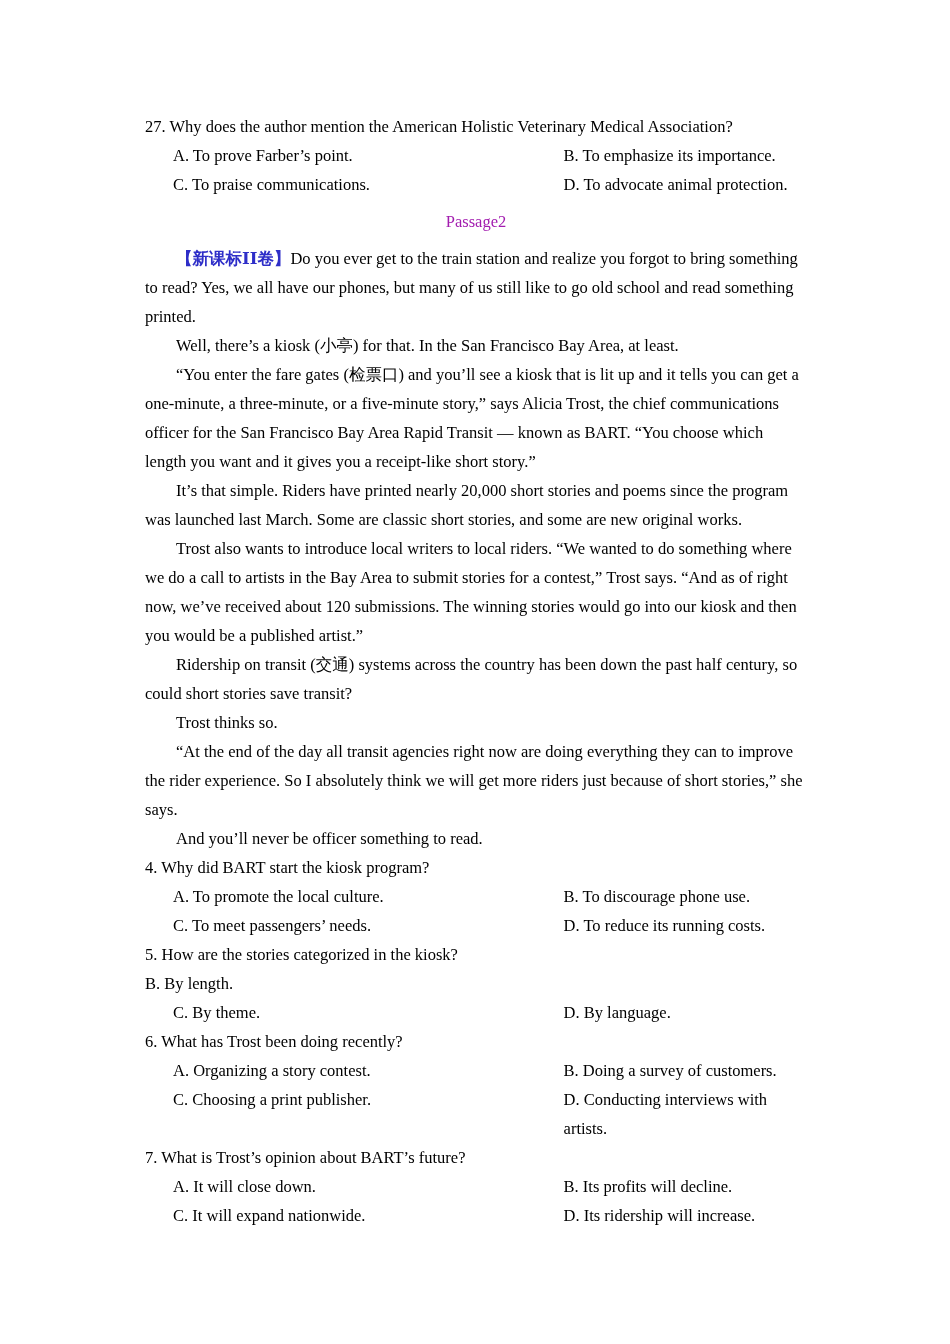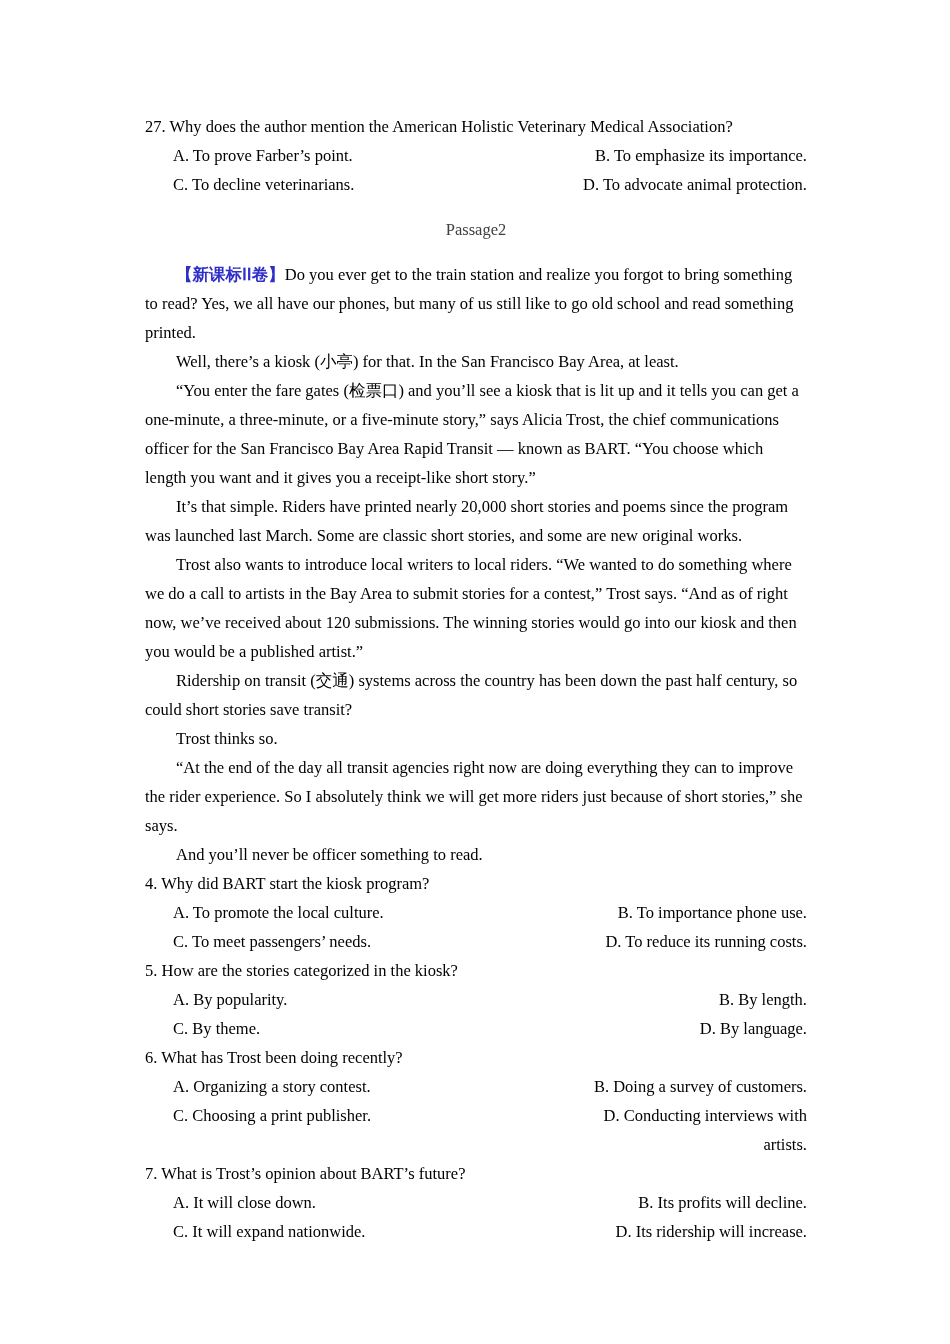--- a/index.html
+++ b/index.html
@@ -14,94 +14,91 @@
     font-family: "Liberation Serif", "DejaVu Serif", serif;
     color: #000000;
   }
   .page {
     box-sizing: border-box;
     width: 950px;
     height: 1344px;
     padding: 112px 143px 0 145px;
     font-size: 16.5px;
     line-height: 29px;
-    font-family: Liberation Serif, serif;
   }
   .line {
     margin: 0;
   }
   .para {
     margin: 0;
     text-indent: 31px;
   }
   .passage-title {
-    margin: 16px;
+    margin: 8px;
     text-align: center;
-    color: #404040;
+    color: #a21caf;
   }
   .source-tag {
     color: #2e2ec8;
     font-weight: bold;
   }
   .opts-row {
     display: flex;
     margin: 0;
   }
   .opt-left {
     width: 59%;
     flex: 0 0 59%;
     margin-left: 28px;
   }
   .opt-right {
     flex: 1 1 auto;
-    text-align: right;
   }
 </style>
 </head>
 <body>
 
 <div class="page">
 
   <p class="line">27. Why does the author mention the American Holistic Veterinary Medical Association?</p>
   <div class="opts-row">
     <span class="opt-left">A. To prove Farber’s point.</span>
     <span class="opt-right">B. To emphasize its importance.</span>
   </div>
   <div class="opts-row">
-    <span class="opt-left">C. To decline veterinarians.</span>
+    <span class="opt-left">C. To praise communications.</span>
     <span class="opt-right">D. To advocate animal protection.</span>
   </div>
 
   <p class="passage-title">Passage2</p>
 
   <p class="para">
     <span class="source-tag">【新课标ⅠⅠ卷】</span><span>Do you ever get to the train station and realize you forgot to bring something to read? Yes, we all have our phones, but many of us still like to go old school and read something printed.</span>
   </p>
   <p class="para">Well, there’s a kiosk (小亭) for that. In the San Francisco Bay Area, at least.</p>
   <p class="para">“You enter the fare gates (检票口) and you’ll see a kiosk that is lit up and it tells you can get a one-minute, a three-minute, or a five-minute story,” says Alicia Trost, the chief communications officer for the San Francisco Bay Area Rapid Transit — known as BART. “You choose which length you want and it gives you a receipt-like short story.”</p>
   <p class="para">It’s that simple. Riders have printed nearly 20,000 short stories and poems since the program was launched last March. Some are classic short stories, and some are new original works.</p>
   <p class="para">Trost also wants to introduce local writers to local riders. “We wanted to do something where we do a call to artists in the Bay Area to submit stories for a contest,” Trost says. “And as of right now, we’ve received about 120 submissions. The winning stories would go into our kiosk and then you would be a published artist.”</p>
   <p class="para">Ridership on transit (交通) systems across the country has been down the past half century, so could short stories save transit?</p>
   <p class="para">Trost thinks so.</p>
   <p class="para">“At the end of the day all transit agencies right now are doing everything they can to improve the rider experience. So I absolutely think we will get more riders just because of short stories,” she says.</p>
   <p class="para">And you’ll never be officer something to read.</p>
 
   <p class="line">4. Why did BART start the kiosk program?</p>
   <div class="opts-row">
     <span class="opt-left">A. To promote the local culture.</span>
-    <span class="opt-right">B. To importance phone use.</span>
+    <span class="opt-right">B. To discourage phone use.</span>
   </div>
   <div class="opts-row">
     <span class="opt-left">C. To meet passengers’ needs.</span>
     <span class="opt-right">D. To reduce its running costs.</span>
   </div>
 
   <p class="line">5. How are the stories categorized in the kiosk?</p>
   <div class="opts-row">
-    <span class="opt-left">A. By popularity.</span>
     <span class="opt-right">B. By length.</span>
   </div>
   <div class="opts-row">
     <span class="opt-left">C. By theme.</span>
     <span class="opt-right">D. By language.</span>
   </div>
 
   <p class="line">6. What has Trost been doing recently?</p>
   <div class="opts-row">
     <span class="opt-left">A. Organizing a story contest.</span>

